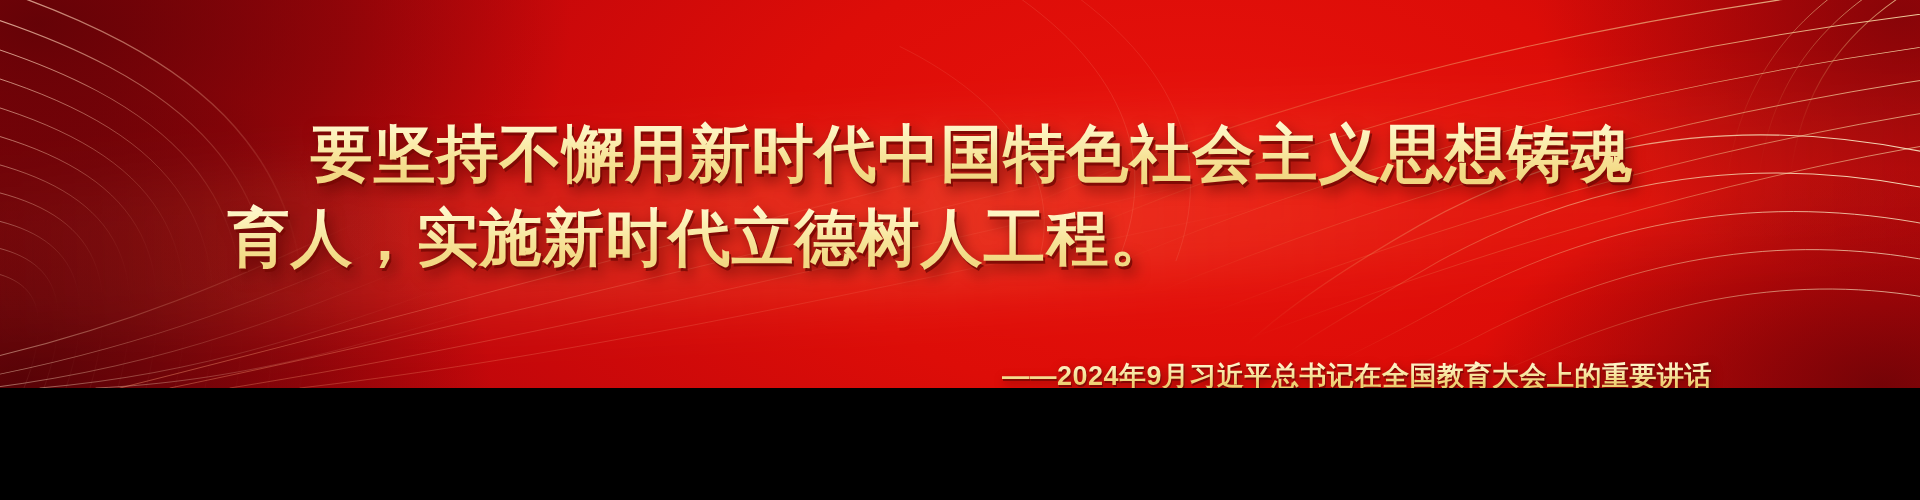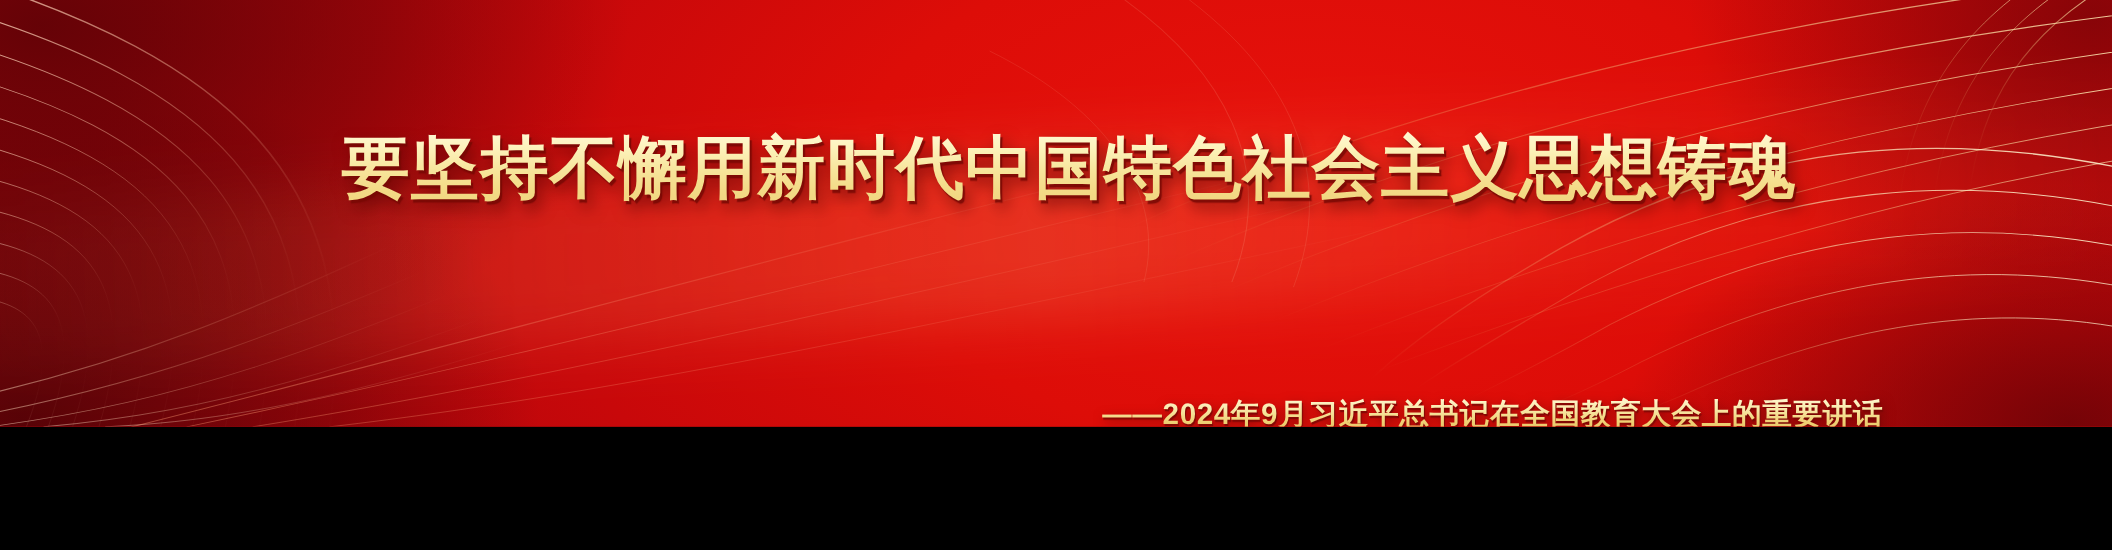--- a/index.html
+++ b/index.html
@@ -208,20 +208,21 @@
           <path d="M 900 60 C 1010 130 1060 230 1040 330" stroke-width="0.8"></path>
         </g>
       </g>
     </svg>
   </div>
 
   <div class="content">
 
     <div class="headline">
       <span class="hl-line l1 goldtext">要坚持不懈用新时代中国特色社会主义思想铸魂</span>
+      <span class="hl-line l2 goldtext">育人，实施新时代立德树人工程。</span>
     </div>
 
     <div class="attribution">
       <span class="attr-gold">——2024年9月习近平总书记在全国教育大会上的重要讲话</span>
     </div>
 
   </div>
 </div>
 
 </body></html>

